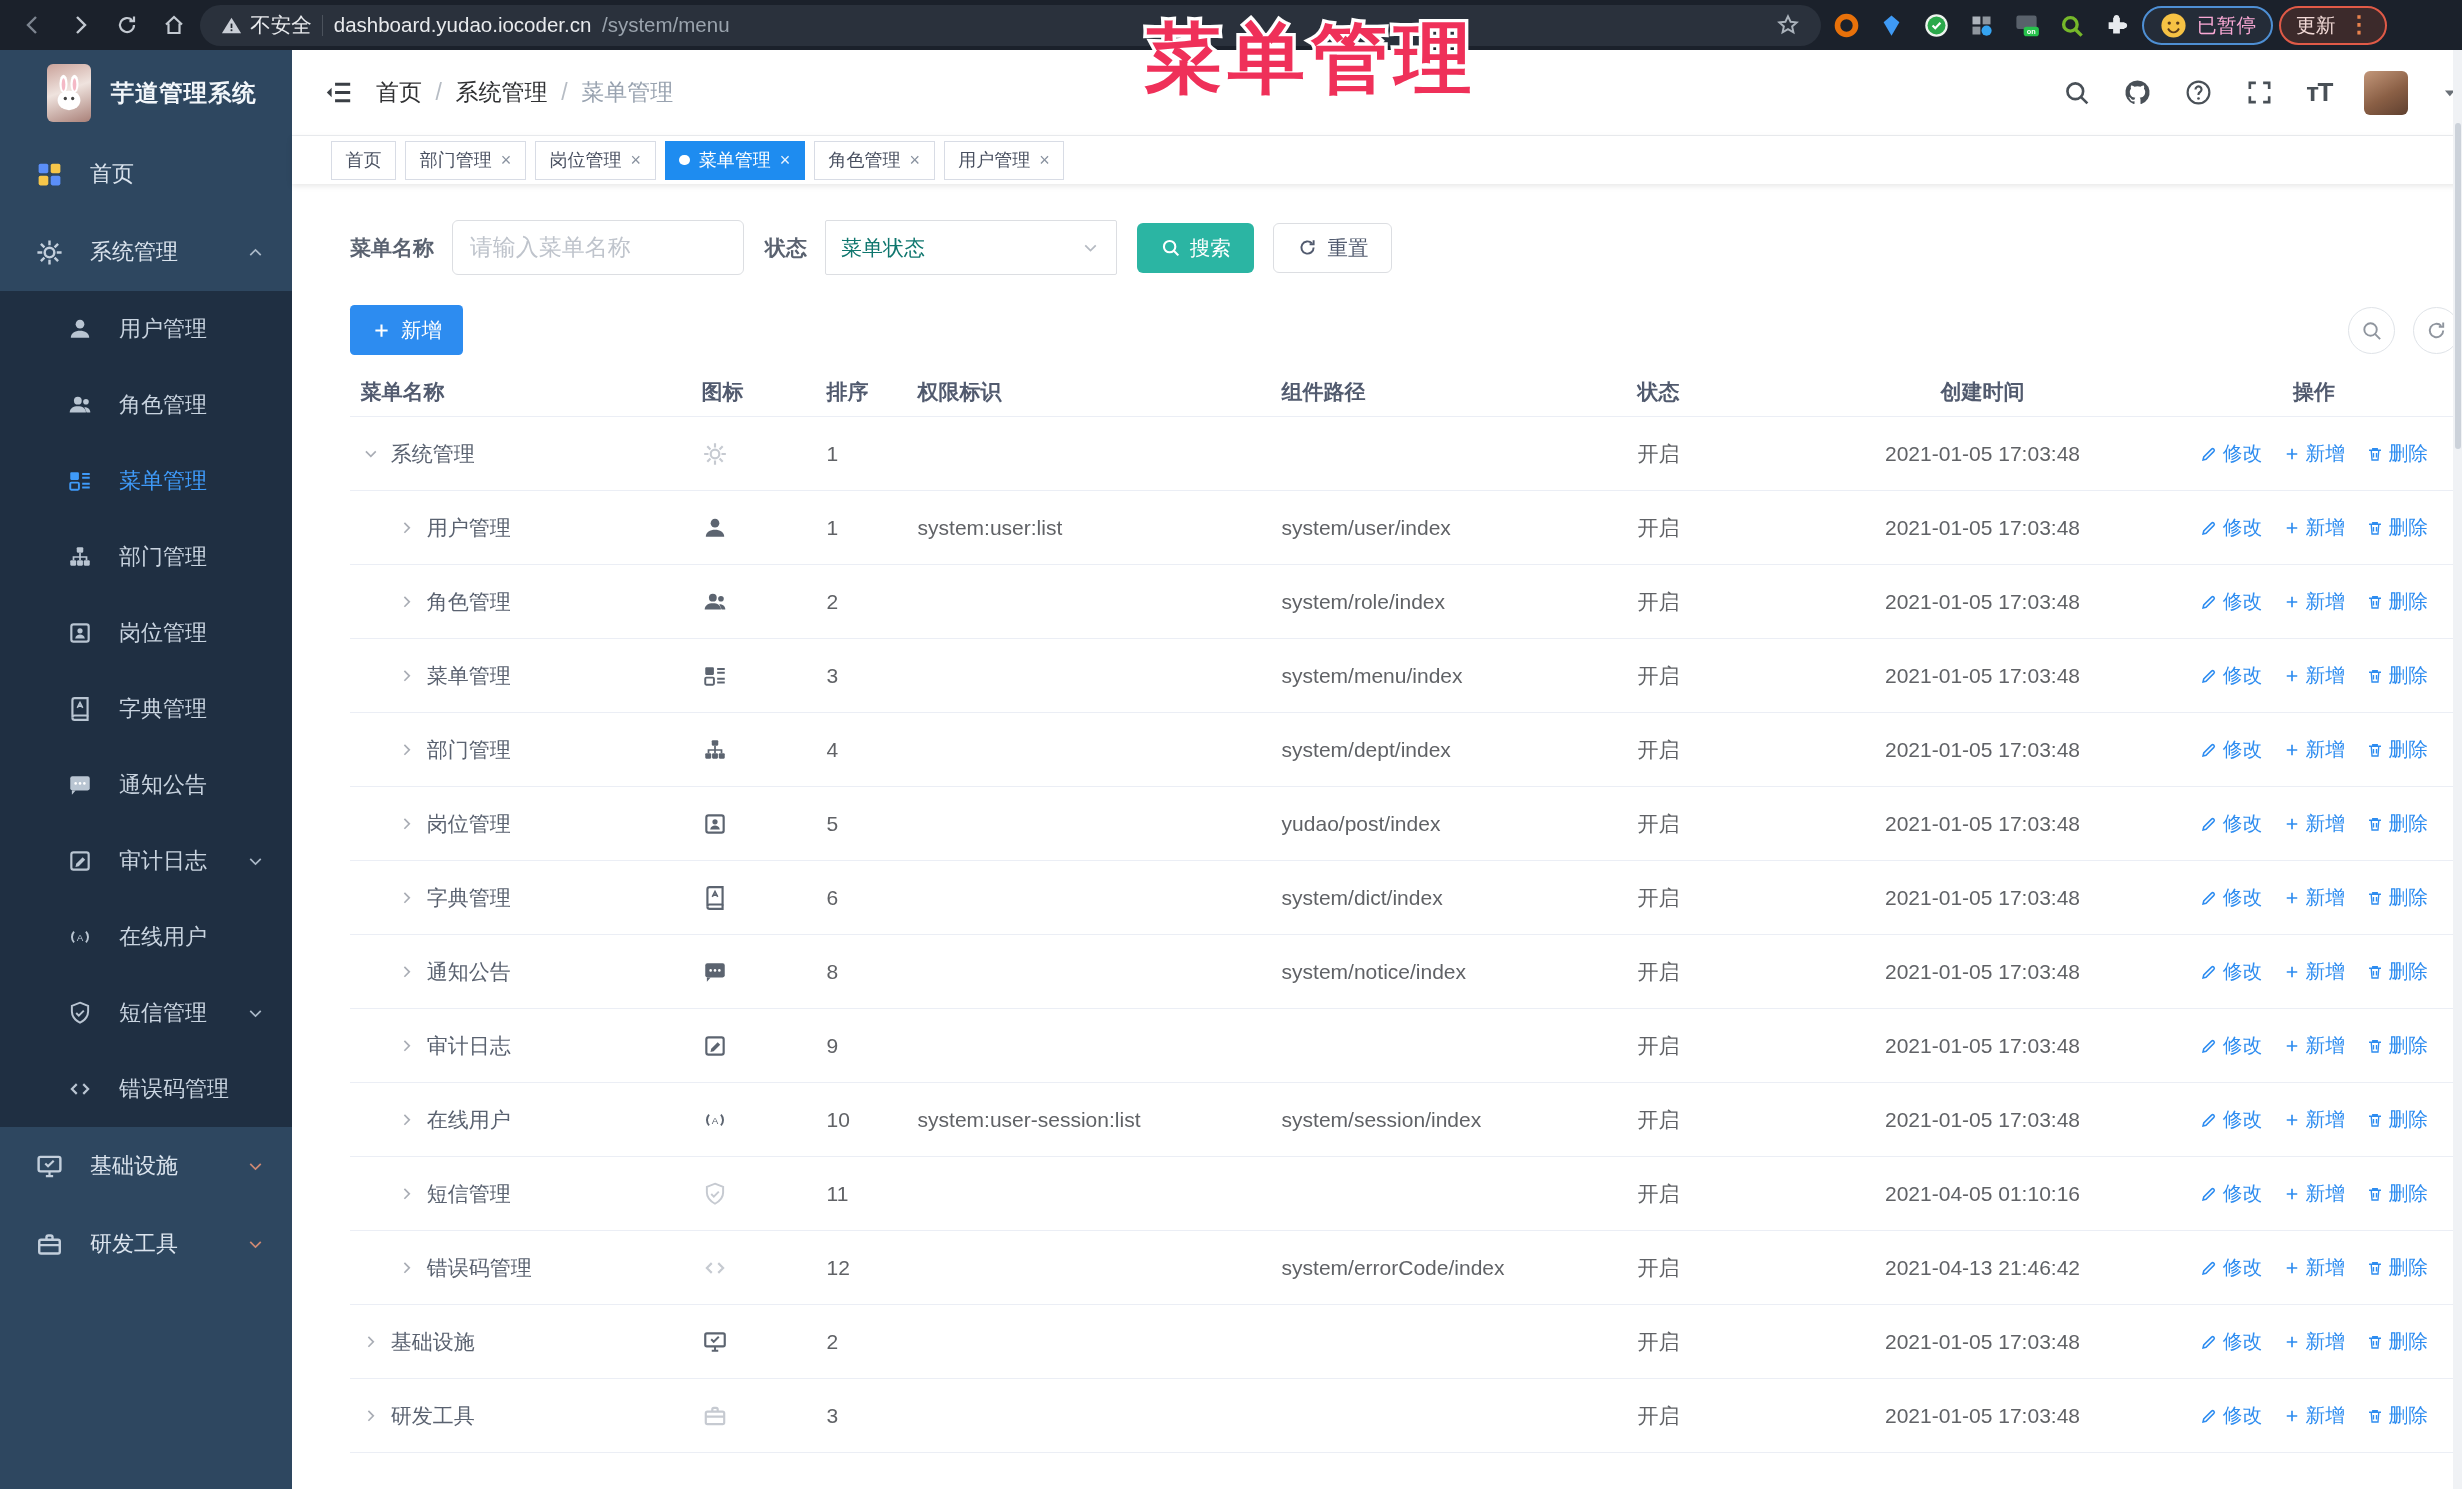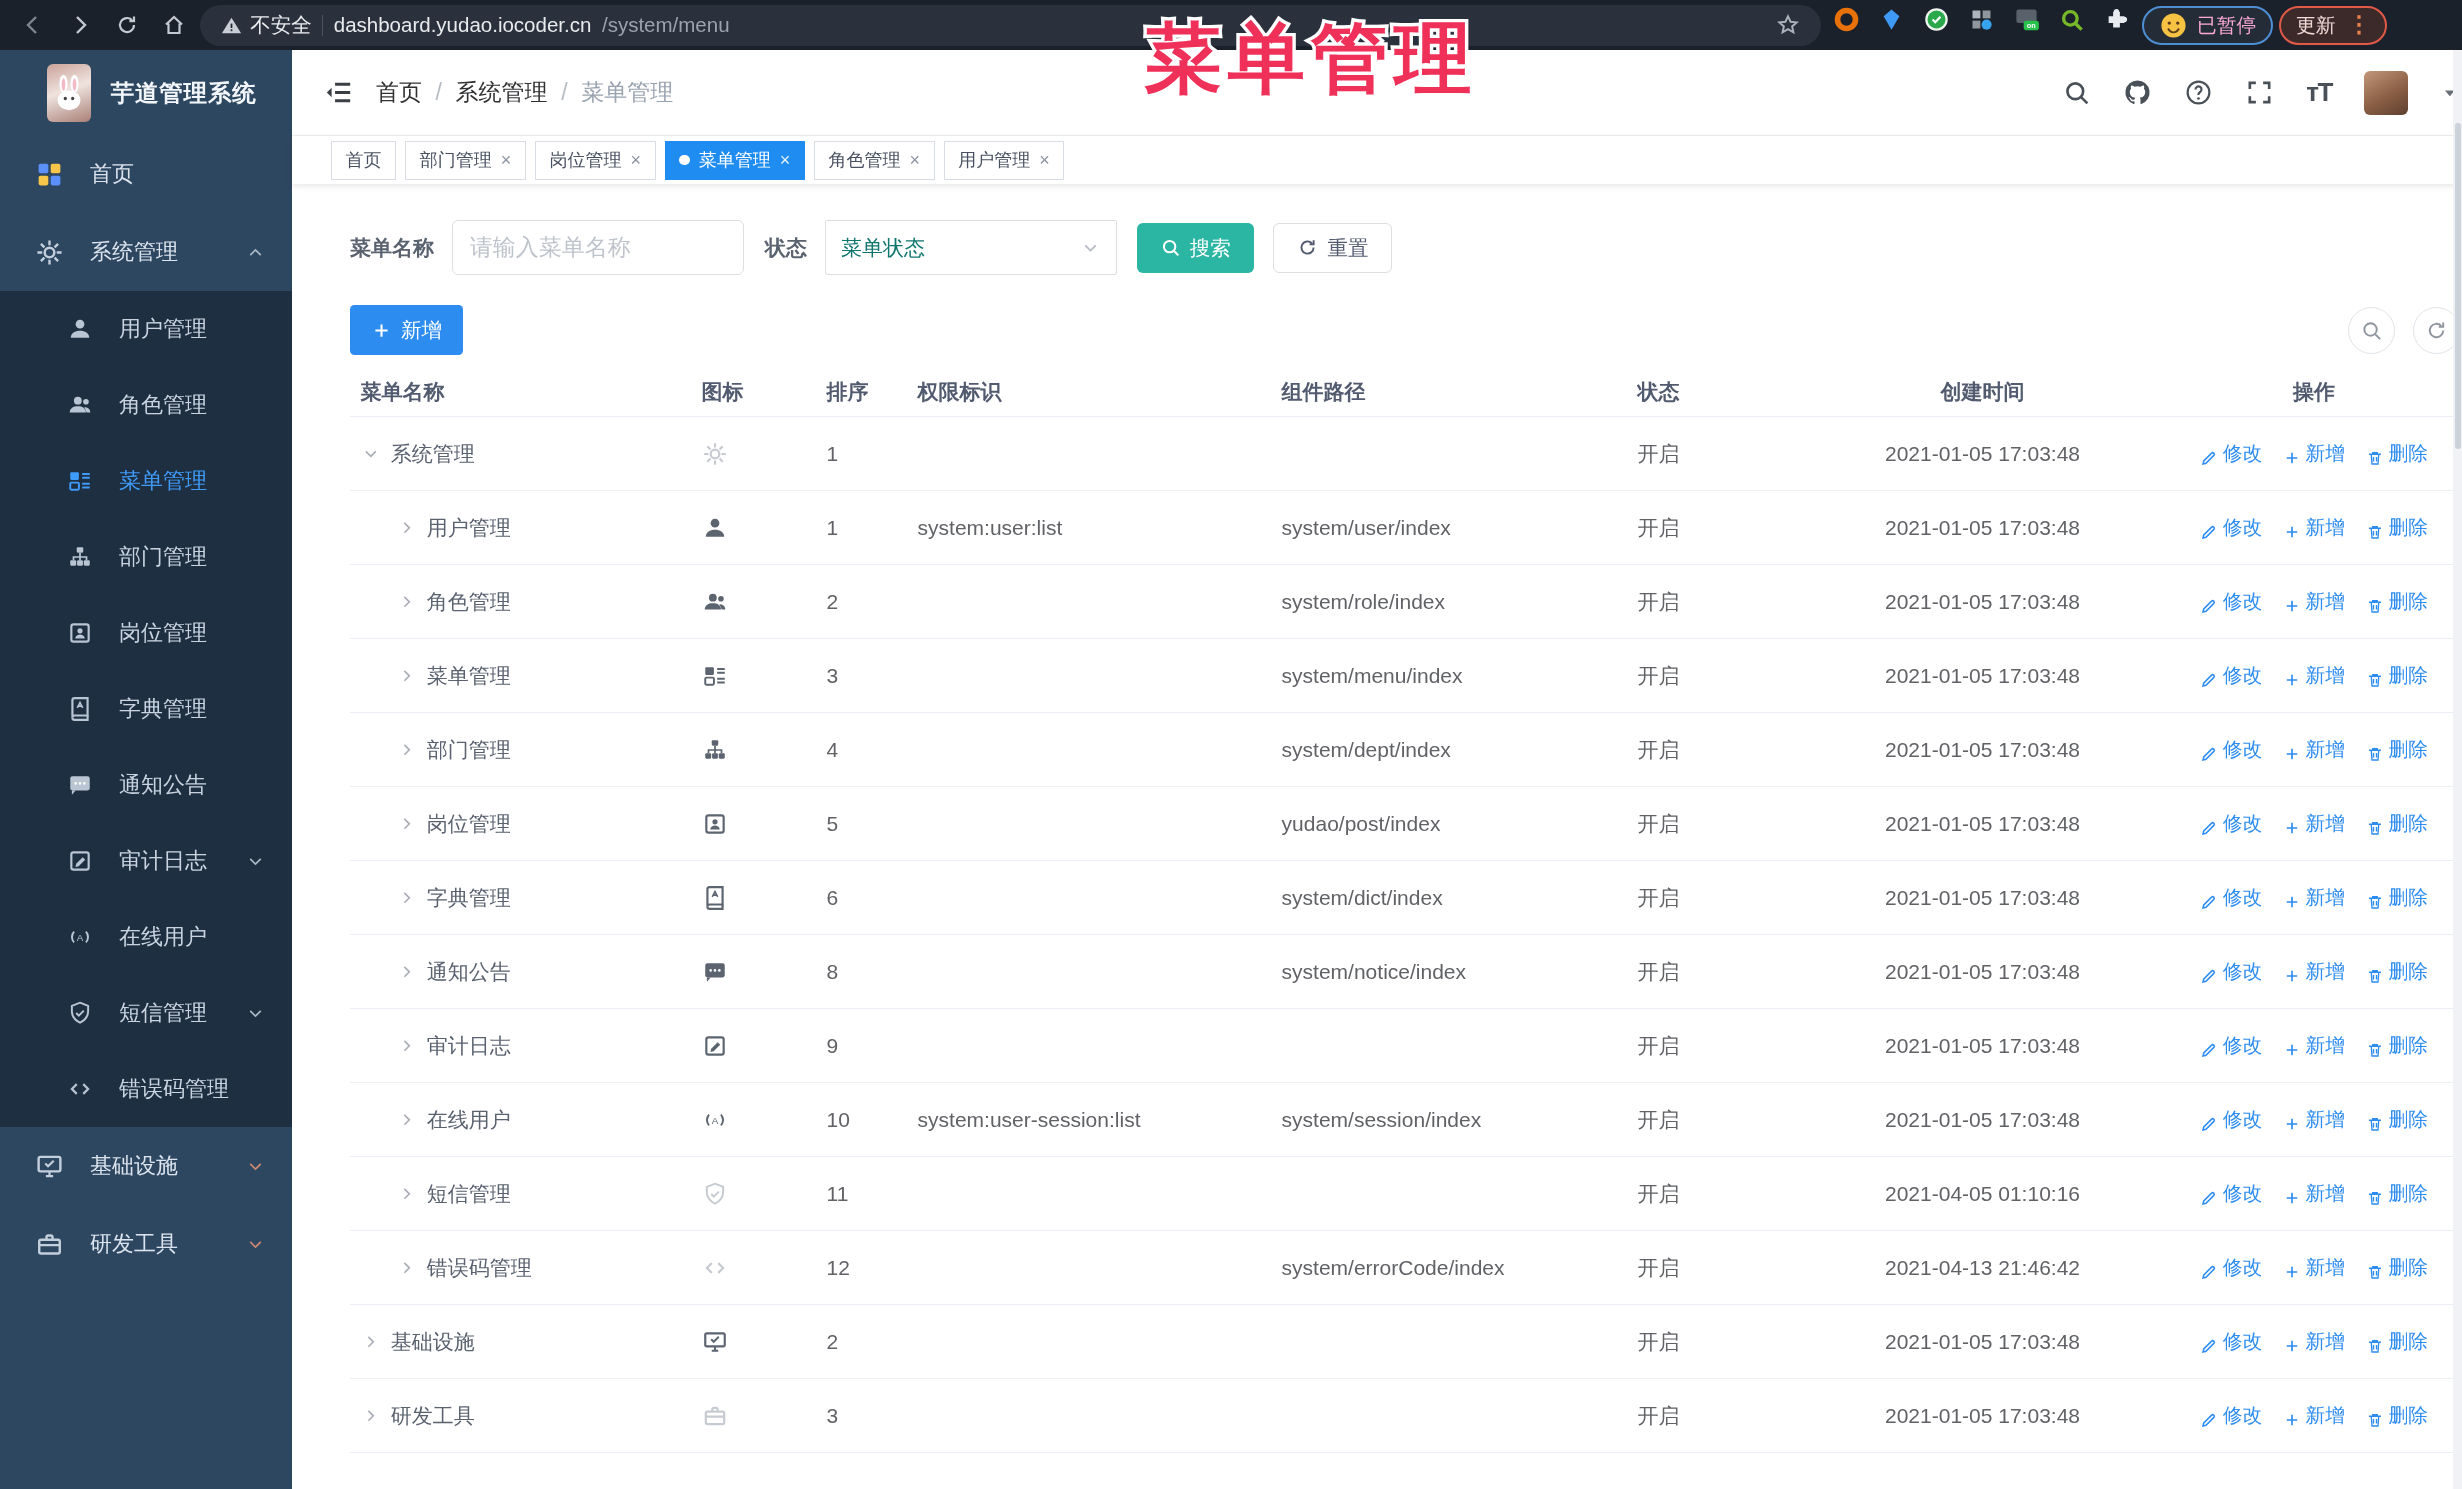--- a/index.html
+++ b/index.html
@@ -10,21 +10,21 @@
   
   .chrome { height:50px; background:#1b212b; display:flex; align-items:center; padding:0 12px; gap:6px; position:relative; z-index:5; }
   .nav-ic { width:41px; height:41px; display:flex; align-items:center; justify-content:center; color:#c3c9d1; flex:none; cursor:pointer; }
   .nav-ic.dim { color:#7d8590; }
   .nav-ic svg { width:24px; height:24px; }
   .omnibox { height:41px; width:1621px; flex:none; background:#2a313c; border-radius:20.5px; display:flex; align-items:center; padding:0 19.7px; color:#e8eaed; font-size:20.5px; gap:10.6px; cursor:text; }
   .omni-sec { display:flex; align-items:center; gap:7.6px; }
   .omni-div { width:0.8px; height:21px; background:#4b525c; }
   .url-path { color:#9aa3ad; }
   .omni-star { margin-left:auto; width:26px; height:26px; color:#aab2bb; cursor:pointer; }
-  .ext { width:39px; height:39px; display:flex; align-items:flex-start; justify-content:center; flex:none; cursor:pointer; }
+  .ext { width:39px; height:39px; display:flex; align-items:center; justify-content:center; flex:none; cursor:pointer; }
   .ext svg { width:27px; height:27px; }
   .chrome-badge { height:39px; border-radius:21px; display:flex; align-items:center; gap:9px; padding:0 15px; font-size:19.7px; flex:none; cursor:pointer; }
   .badge-paused { border:2.3px solid #4e8fd4; background:#242c38; color:#f9a8d4; }
   .badge-paused .face { width:29px; height:29px; }
   .badge-update { border:2.3px solid #e05a47; background:#3c2a2b; color:#f1d9d6; gap:12px; }
   .badge-update .dots { color:#e8824d; font-weight:bold; font-size:23px; letter-spacing:0; line-height:0.6; }
 
   
   .app { display:flex; height:1440px; }
   .sidebar { width:292px; flex:none; background:#2e4760; display:flex; flex-direction:column; }
@@ -84,21 +84,21 @@
   .thead, .trow { display:grid; grid-template-columns:341px 125px 91px 364px 356px 170px 371px 292px; align-items:center; border-bottom:0.8px solid #ebeef5; }
   .thead { height:50px; font-weight:bold; color:#515a6e; font-size:21px; }
   .trow { height:74px; font-size:21px; color:#606266; }
   .td { padding-left:10.6px; display:flex; align-items:center; gap:6px; overflow:hidden; white-space:nowrap; }
   .td.center { justify-content:center; padding-left:0; }
   .td.ops { justify-content:center; gap:21px; padding-left:0; }
   .tree { width:19.7px; height:19.7px; color:#a9adb5; flex:none; margin-right:4.5px; }
   .nm { color:#5a6270; }
   .icn-cell { width:26px; height:26px; color:#5c6470; }
   .icn-cell.muted { color:#c6cad1; }
-  .op { color:#2d8cf0; font-size:19.7px; display:flex; align-items:flex-end; gap:4.5px; cursor:pointer; text-decoration:none; }
+  .op { color:#2d8cf0; font-size:19.7px; display:flex; align-items:center; gap:4.5px; cursor:pointer; text-decoration:none; }
   .op .oicn { width:18px; height:18px; }
 
   .annotation { position:absolute; left:1099px; top:1.5px; z-index:99; pointer-events:none; }
   .scroll-track { position:absolute; right:0; top:50px; width:9px; height:1440px; background:#f0f2f5; z-index:6; cursor:pointer; }
   .scroll-thumb { width:6px; margin:73px auto 0; height:326px; background:#ccd2da; border-radius:3.8px; }
 </style>
 </head>
 <body>
 
 <div class="chrome">

